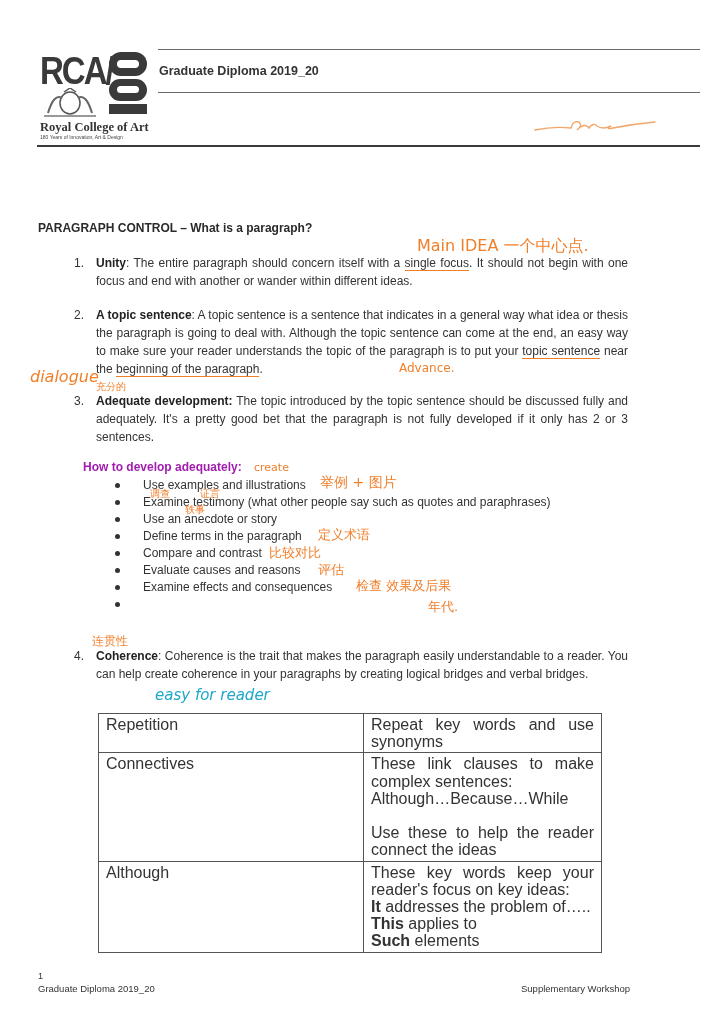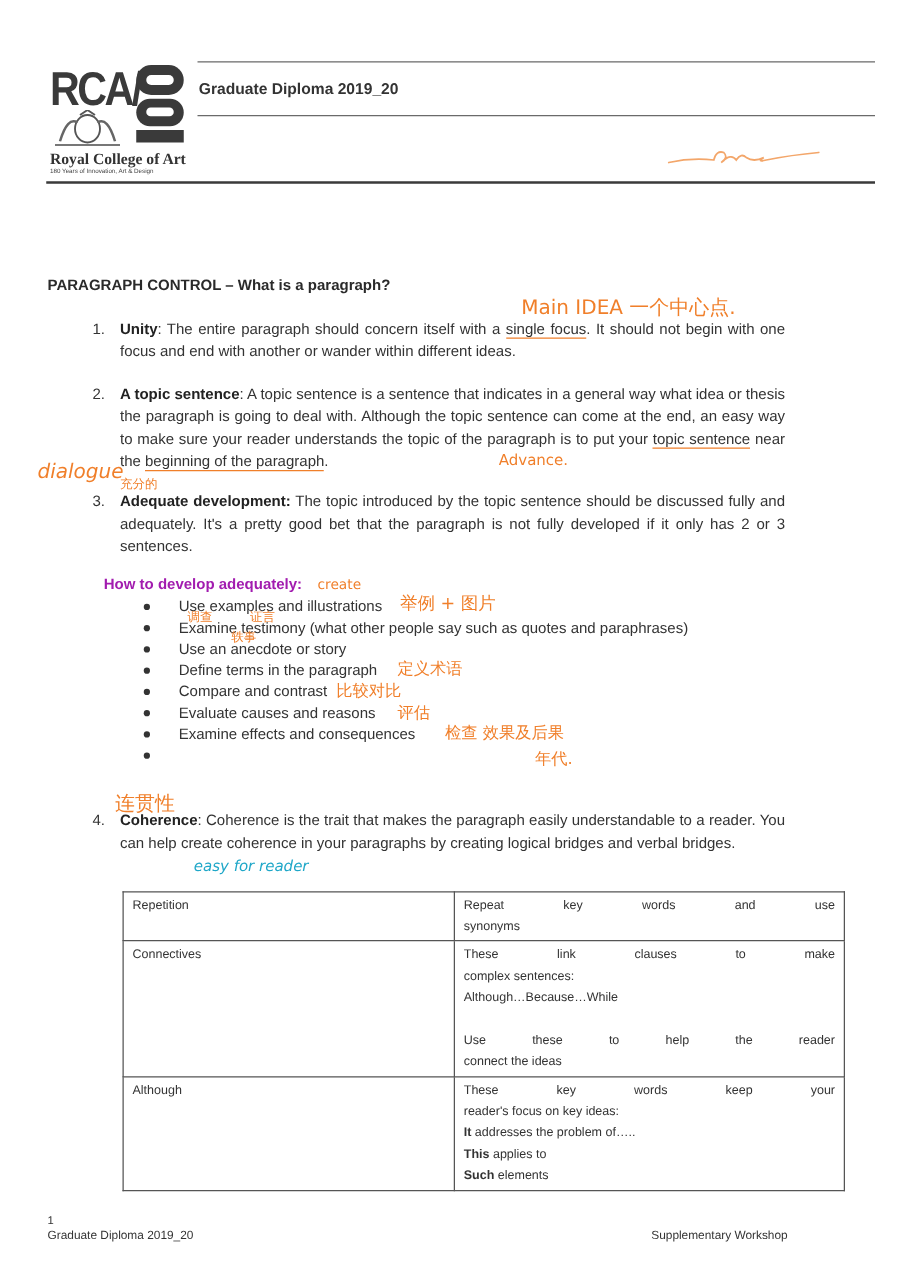--- a/index.html
+++ b/index.html
@@ -26,21 +26,21 @@
   .item { position: absolute; left: 96px; width: 532px; font-size: 12px; line-height: 18px; color: #333; text-align: justify; }
   .num { position: absolute; left: -22px; top: 0; }
   .item b { color: #222; }
   .ul { border-bottom: 1.5px solid #f07f2a; }
 
   .sub-title { left: 83px; top: 460px; font-size: 12px; font-weight: bold; color: #a21caf; }
   .bullets { left: 115px; top: 477px; font-size: 12px; color: #333; }
   .bullet { height: 17px; line-height: 17px; position: relative; padding-left: 28px; white-space: nowrap; }
   .bullet .dot { position: absolute; left: 0; top: 6px; width: 5px; height: 5px; border-radius: 50%; background: #333; }
 
-  table.coh { position: absolute; left: 98px; top: 713px; width: 578px; border-collapse: collapse; font-size: 10px; color: #333; }
+  table.coh { position: absolute; left: 98px; top: 713px; width: 504px; border-collapse: collapse; font-size: 16px; color: #333; }
   table.coh td { border: 1px solid #555; vertical-align: top; padding: 2px 7px; line-height: 17.2px; }
   table.coh td.k { width: 250px; }
   .just { text-align: justify; text-align-last: justify; }
 
   .footer-num { left: 38px; top: 971px; font-size: 9px; color: #333; }
   .footer-left { left: 38px; top: 983px; font-size: 9.5px; color: #333; }
   .footer-right { left: 521px; top: 983px; font-size: 9.5px; color: #333; }
 </style>
 </head>
 <body>
@@ -109,26 +109,26 @@
 <div class="hw" style="left:320px; top:474px; font-size:14px;">举例 + 图片</div>
 <div class="hw" style="left:150px; top:487px; font-size:10px;">调查</div>
 <div class="hw" style="left:200px; top:487px; font-size:10px;">证言</div>
 <div class="hw" style="left:185px; top:503px; font-size:10px;">轶事</div>
 <div class="hw" style="left:318px; top:526px; font-size:13px;">定义术语</div>
 <div class="hw" style="left:269px; top:544px; font-size:13px;">比较对比</div>
 <div class="hw" style="left:318px; top:561px; font-size:13px;">评估</div>
 <div class="hw" style="left:356px; top:577px; font-size:13px;">检查 效果及后果</div>
 <div class="hw" style="left:428px; top:598px; font-size:13px;">年代.</div>
 
-<div class="hw" style="left:92px; top:633px; font-size:16px;">连贯性</div>
+<div class="hw" style="left:92px; top:633px; font-size:12px;">连贯性</div>
 <div class="item" style="top:647px;">
   <span class="num">4.</span>
   <b>Coherence</b><span>: Coherence is the trait that makes the paragraph easily understandable to a reader. You can help create coherence in your paragraphs by creating logical bridges and verbal bridges.</span>
 </div>
-<div class="hw blue" style="left:155px; top:686px; font-size:12px; font-style:italic;">easy for reader</div>
+<div class="hw blue" style="left:155px; top:686px; font-size:15px; font-style:italic;">easy for reader</div>
 
 <table class="coh">
   <tbody>
       <tr>
     <td class="k">Repetition</td>
     <td>
       <div class="just">Repeat key words and use</div>
       <div>synonyms</div>
     </td>
   </tr>

